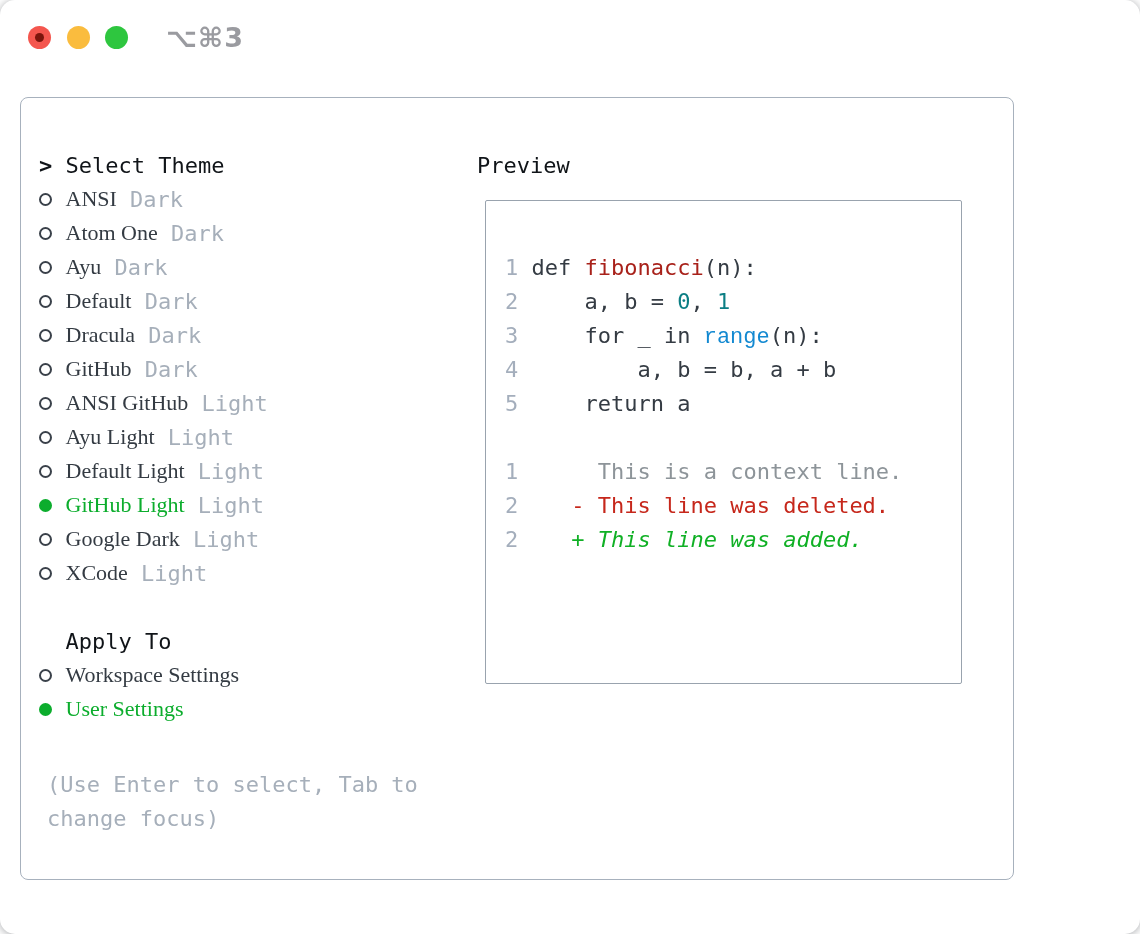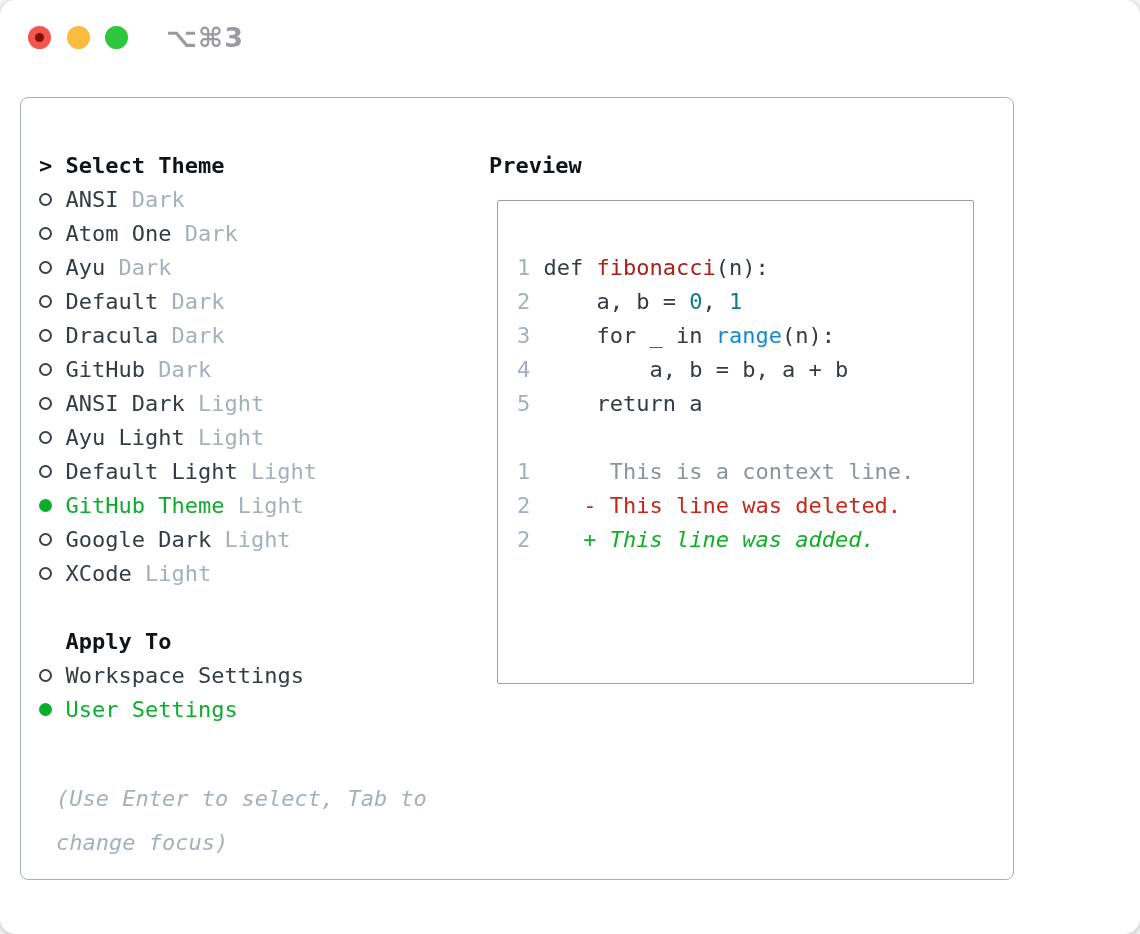--- a/index.html
+++ b/index.html
@@ -79,82 +79,81 @@
     background: #ffffff;
   }
 
   .left-col {
     position: absolute;
     left: 18px; top: 50px;
     width: 424px;
   }
   .right-col {
     position: absolute;
-    left: 468px; top: 50px;
+    left: 456px; top: 50px;
     width: 500px;
   }
 
   .row {
     display: flex;
     align-items: center;
     height: 34px;
     white-space: pre;
   }
   .gutter {
     width: 26.5px;
     flex: none;
     font-weight: 700;
     color: var(--heading);
   }
-  .section-header { font-weight: 700; color: var(--heading); }
+  .section-header { font-weight: 400; color: var(--heading); }
 
   .radio {
     flex: none;
     width: 13px; height: 13px;
     margin: 0 13.5px 0 0;
     border-radius: 50%;
     border: 2.5px solid #3a414a;
   }
   .radio.on {
     border-color: var(--selected-green);
     background: var(--selected-green);
   }
-  .theme-name { color: var(--text); }
+  .theme-name { color: var(--text); font-family: Liberation Serif, serif; }
   .theme-row.selected .theme-name { color: var(--selected-green); }
   .variant { color: var(--muted); margin-left: 13.2px; }
 
   .spacer { height: 34px; }
 
   .hint {
-    margin: 17px;
+    margin: 8px;
     color: var(--muted);
-    line-height: 44px;
+    line-height: 34px;
     white-space: normal;
-    font-style: italic;
   }
 
   
   .preview-box {
     margin: 18px 0 0 8px;
     width: 477px; height: 484px;
     border: 1.5px solid var(--preview-border);
     border-radius: 2px;
     padding: 50px 8px 0 19px;
     overflow: hidden;
   }
   .pline {
     height: 34px;
     line-height: 34px;
     white-space: pre;
   }
   .ln       { color: var(--line-number); }
   .seg-code    { color: var(--text); }
   .seg-func    { color: var(--func-red); }
   .seg-num     { color: var(--number-teal); }
-  .seg-builtin { color: var(--builtin-blue); }
+  .seg-builtin { color: var(--builtin-blue); font-family: Liberation Mono, monospace; }
   .seg-context { color: var(--context-gray); }
   .seg-deleted { color: var(--diff-red); }
   .seg-added   { color: var(--diff-green); font-style: italic; }
 </style>
 </head>
 <body>
 
 <div class="window">
 
   <div class="titlebar">
@@ -174,24 +173,24 @@
         <span class="section-header">Select Theme</span>
       </div>
 
       <div id="theme-list">
           <div class="row theme-row"><span class="radio"></span><span class="theme-name">ANSI</span><span class="variant">Dark</span></div>
           <div class="row theme-row"><span class="radio"></span><span class="theme-name">Atom One</span><span class="variant">Dark</span></div>
           <div class="row theme-row"><span class="radio"></span><span class="theme-name">Ayu</span><span class="variant">Dark</span></div>
           <div class="row theme-row"><span class="radio"></span><span class="theme-name">Default</span><span class="variant">Dark</span></div>
           <div class="row theme-row"><span class="radio"></span><span class="theme-name">Dracula</span><span class="variant">Dark</span></div>
           <div class="row theme-row"><span class="radio"></span><span class="theme-name">GitHub</span><span class="variant">Dark</span></div>
-          <div class="row theme-row"><span class="radio"></span><span class="theme-name">ANSI Dark</span><span class="variant">Light</span></div>
+          <div class="row theme-row"><span class="radio"></span><span class="theme-name">ANSI GitHub</span><span class="variant">Light</span></div>
           <div class="row theme-row"><span class="radio"></span><span class="theme-name">Ayu Light</span><span class="variant">Light</span></div>
           <div class="row theme-row"><span class="radio"></span><span class="theme-name">Default Light</span><span class="variant">Light</span></div>
-          <div class="row theme-row selected"><span class="radio on"></span><span class="theme-name">GitHub Theme</span><span class="variant">Light</span></div>
+          <div class="row theme-row selected"><span class="radio on"></span><span class="theme-name">GitHub Light</span><span class="variant">Light</span></div>
           <div class="row theme-row"><span class="radio"></span><span class="theme-name">Google Dark</span><span class="variant">Light</span></div>
           <div class="row theme-row"><span class="radio"></span><span class="theme-name">XCode</span><span class="variant">Light</span></div>
         </div>
 
       <div class="spacer"></div>
 
       <div class="row">
         <span class="gutter"></span>
         <span class="section-header">Apply To</span>
       </div>

